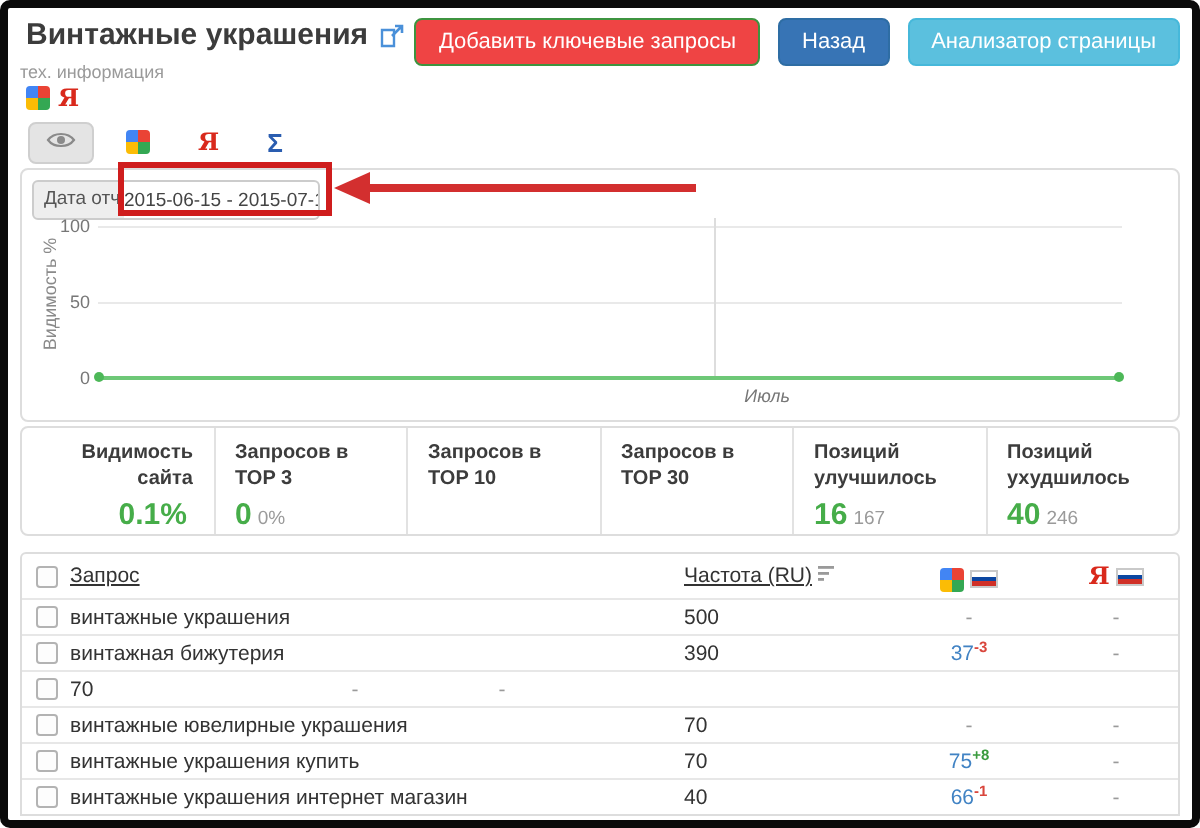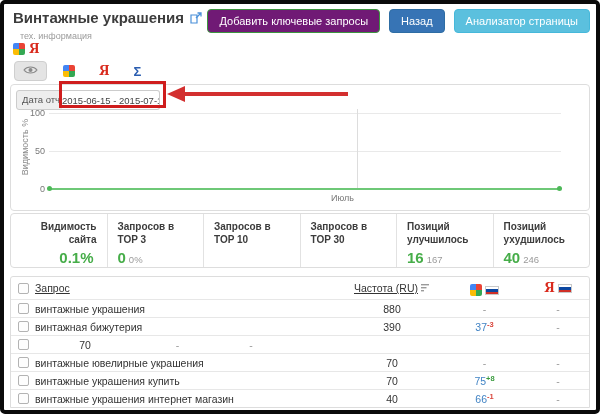--- a/index.html
+++ b/index.html
@@ -4,27 +4,27 @@
 <style>
   * { margin:0; padding:0; box-sizing:border-box; }
   body { font-family:"Liberation Sans", sans-serif; background:#fff; }
   .frame { position:relative; width:600px; height:414px; border:4px solid #0a0a0a;
            border-radius:5px; background:#fff; overflow:hidden; font-size:11px; color:#333; }
 
   
   .title-row { position:absolute; left:9px; top:5px; display:flex; align-items:center; gap:6px; }
   .page-title { font-size:15px; font-weight:bold; color:#3c3c3c; }
   .ext-icon { width:12px; height:12px; display:inline-block; }
-  .tech-info { position:absolute; left:16px; top:27px; font-size:9px; color:#9a9a9a; }
+  .tech-info { position:absolute; left:6px; top:27px; font-size:9px; color:#9a9a9a; }
   .engine-icons { position:absolute; left:9px; top:38px; display:flex; gap:4px; align-items:center; }
 
   .top-buttons { position:absolute; right:6px; top:5px; display:flex; gap:9px; }
   .btn { color:#fff; font-size:11px; padding:5px 11px; border-radius:4px; border:1px solid rgba(0,0,0,.12);
          white-space:nowrap; cursor:pointer; }
-  .btn-green { background:#701a75; border-color:#3d9440; }
+  .btn-green { background:#ef4444; border-color:#3d9440; }
   .btn-info  { background:#5bc0de; border-color:#46b8da; }
   .btn-prim  { background:#3774b5; border-color:#2e6da4; }
 
   
   .tabs { position:absolute; left:10px; top:56px; display:flex; align-items:center; gap:8px; height:22px; }
   .tab { padding:3px 8px; border-radius:4px; display:flex; align-items:center; cursor:pointer; }
   .tab.active { background:#e4e4e4; border:1px solid #cfcfcf; }
   .yandex-glyph { color:#d9291c; font-family:"DejaVu Serif", serif; font-weight:bold; font-size:12px; }
   .sigma-glyph  { color:#2a5db0; font-weight:bold; font-size:13px; }
 
@@ -50,42 +50,42 @@
   .arrow-shaft { position:absolute; left:174px; top:7px; width:163px; height:4px; background:#d32f2f; z-index:5; }
   .arrow-head { position:absolute; left:156px; top:1px; width:0; height:0; z-index:5;
                 border-top:8px solid transparent; border-bottom:8px solid transparent;
                 border-right:18px solid #d32f2f; }
 
   .gridline-h { position:absolute; left:38px; width:512px; height:1px; background:#e9e9e9; }
   .gridline-v { position:absolute; left:346px; top:24px; width:1px; height:80px; background:#ddd; }
   .ytick { position:absolute; left:10px; width:24px; text-align:right; font-size:9px; color:#777; }
   .ylabel { position:absolute; left:-26px; top:57px; width:80px; text-align:center;
             transform:rotate(-90deg); font-size:9px; color:#8a8a8a; }
-  .xtick { position:absolute; left:320px; top:108px; width:52px; text-align:left; font-size:9px; color:#777; }
+  .xtick { position:absolute; left:332px; top:108px; width:52px; text-align:right; font-size:9px; color:#777;font-style:italic; }
   .series-line { position:absolute; left:38px; top:103px; width:512px; height:2px; background:#6ec877; }
   .dot { position:absolute; width:5px; height:5px; border-radius:50%; background:#4db858; top:101px; }
 
   
   .stats-panel { position:absolute; left:6px; top:209px; width:580px; height:55px;
                  border:1px solid #ddd; border-radius:4px; display:flex; }
   .stat { flex:1; padding:7px 10px 0 10px; border-left:1px solid #e2e2e2; }
   .stat:first-child { border-left:none;text-align:right; }
   .stat-label { font-size:10px; font-weight:bold; color:#3c3c3c; line-height:1.25; }
   .stat-value-row { margin-top:3px; }
   .stat-value { font-size:15px; font-weight:bold; color:#46ad49; }
   .stat-suffix { font-size:9.5px; color:#9a9a9a; margin-left:3px; }
 
   
   .kw-table { position:absolute; left:6px; top:272px; width:580px; border:1px solid #ddd;
               border-radius:3px 3px 0 0; background:#fff; }
   .t-row { display:flex; align-items:center; height:18px; border-top:1px solid #e7e7e7; }
   .t-head { height:22px; border-top:none; }
   .c-check { width:24px; display:flex; justify-content:center; }
   .c-query { flex:1; font-size:10.5px; color:#333; }
-  .c-freq  { width:100px; text-align:center; font-size:10.5px; }
+  .c-freq  { width:100px; text-align:left; font-size:10.5px; }
   .c-g     { width:85px; text-align:center; font-size:10.5px; }
   .c-y     { width:62px; text-align:center; font-size:10.5px; }
   .head-link { font-weight:normal; text-decoration:underline; color:#333; cursor:pointer; font-size:10.5px; }
   .checkbox { width:11px; height:11px; border:1px solid #b3b3b3; border-radius:2px; background:#fdfdfd; cursor:pointer; }
   .freq-head-wrap { display:inline-flex; align-items:center; gap:3px; justify-content:center; }
   .icon-head { display:inline-flex; align-items:center; gap:3px; justify-content:center; }
   .pos-dash { color:#9a9a9a; }
   .pos-val.link { color:#4183c4; }
   .sup { font-size:7.5px; position:relative; top:-4px; font-weight:bold; }
   .sup.neg { color:#d9463c; }
@@ -254,21 +254,21 @@
           <span class="ru-flag"></span>
         </span>
       </div>
     </div>
     <div>
         <div class="t-row">
     <div class="c-check">
             <div class="checkbox"></div>
           </div>
     <div class="c-query"><span>винтажные украшения</span></div>
-    <div class="c-freq"><span>880</span></div>
+    <div class="c-freq"><span>500</span></div>
     <div class="c-g">
       <span class="pos-val pos-dash">-</span><span class="sup"></span>
     </div>
     <div class="c-y"><span class="pos-dash">-</span></div>
   </div>
         <div class="t-row">
     <div class="c-check">
             <div class="checkbox"></div>
           </div>
     <div class="c-query"><span>винтажная бижутерия</span></div>

